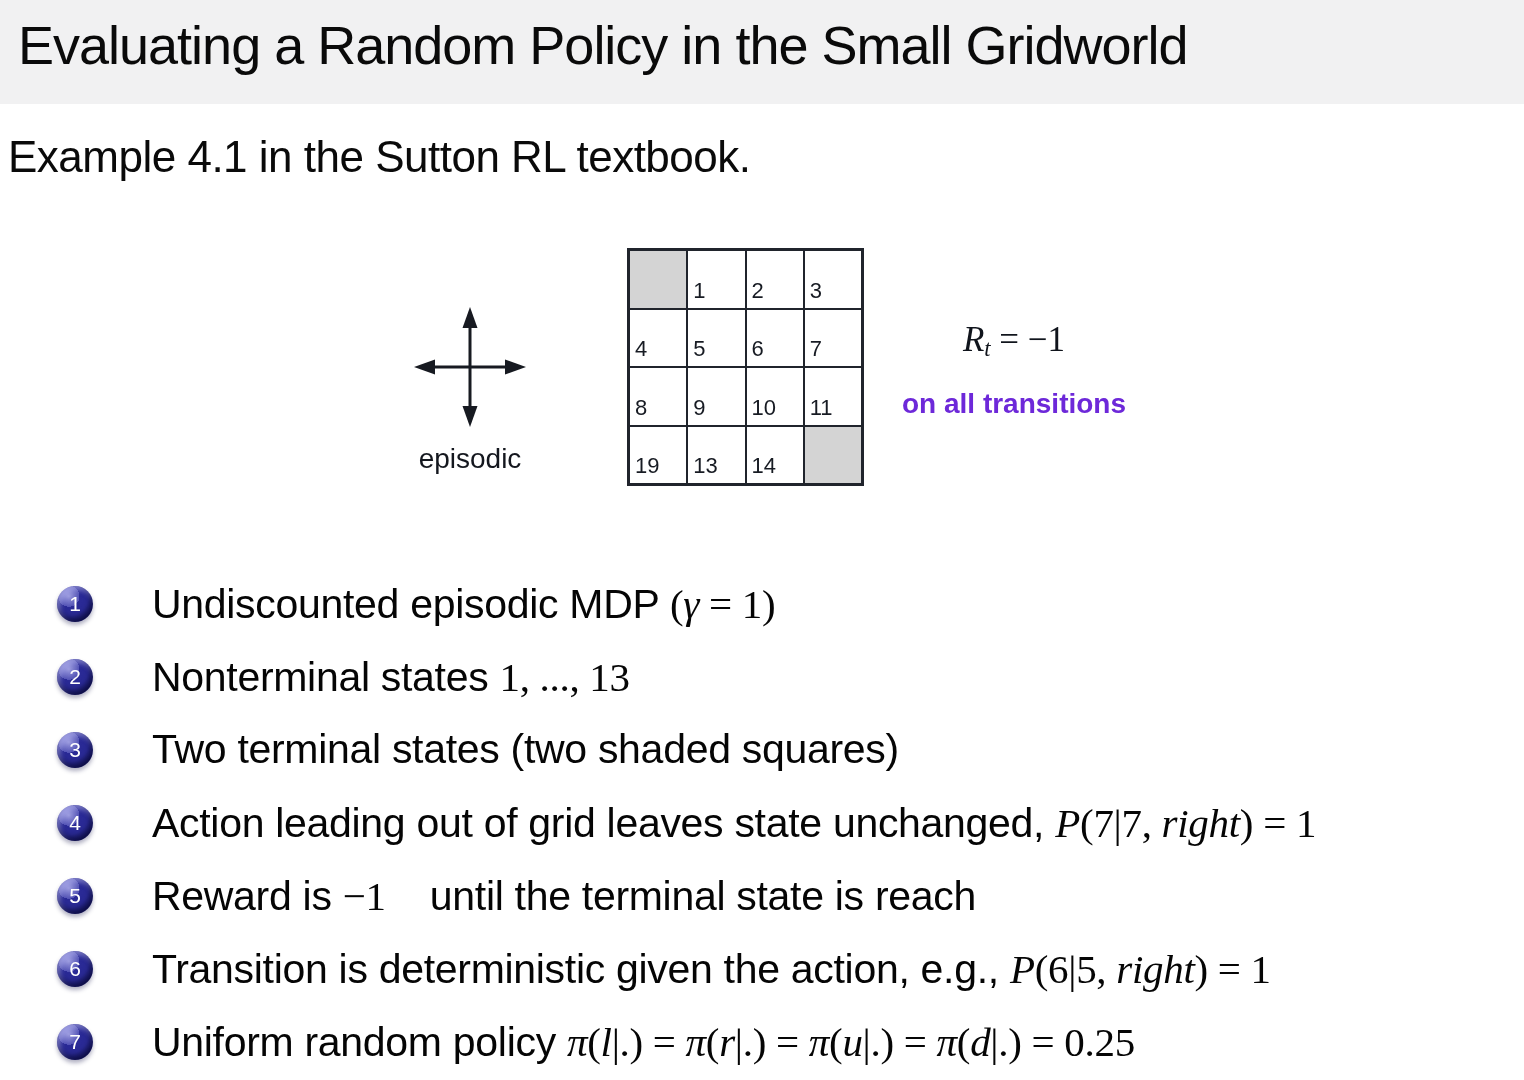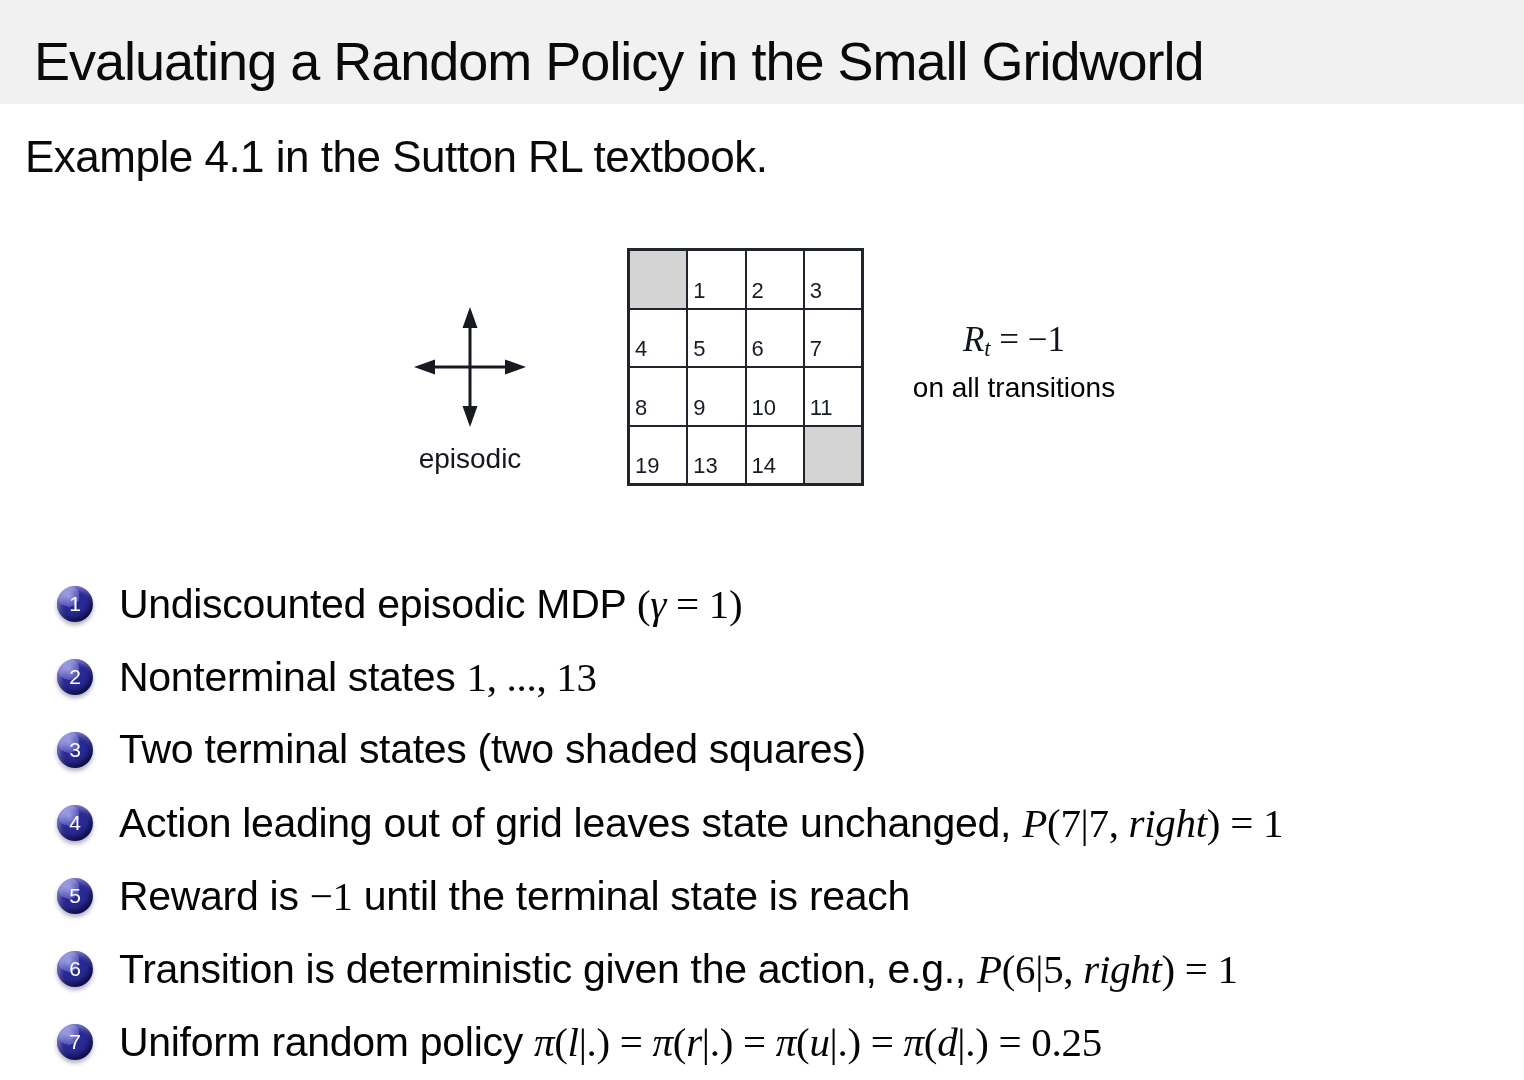--- a/index.html
+++ b/index.html
@@ -10,27 +10,27 @@
     font-family:"Liberation Sans",sans-serif;
     color:#0a0a0a;
     overflow:hidden;
   }
   
   .titlebar{
     position:absolute;left:0;top:0;width:1524px;height:104px;
     background:#f1f1f2;
   }
   .titlebar h1{
-    margin:16px;padding:16px 0 0 18px;
+    margin:0;padding:16px 0 0 18px;
     font-size:54px;font-weight:normal;line-height:1.1;
     letter-spacing:-1px;color:#0a0a0a;
   }
   
   .subtitle{
-    position:absolute;left:25px;top:128px;margin:0;
+    position:absolute;left:8px;top:128px;margin:0;
     font-size:44px;line-height:58px;letter-spacing:-0.5px;
   }
   
   .figure{position:absolute;left:0;top:230px;width:1524px;height:280px;}
   .actions-block{position:absolute;left:400px;top:67px;width:140px;text-align:center;}
   .actions-label{margin-top:2px;font-size:28px;color:#14171e;}
   .grid{
     position:absolute;left:627px;top:18px;
     width:233px;height:234px;
     display:grid;
@@ -45,41 +45,41 @@
     padding:0 0 4px 5px;box-sizing:border-box;
     font-size:22px;color:#171b23;
     background:#ffffff;
   }
   .cell.shaded{background:#d4d4d4;}
   .reward-block{position:absolute;left:889px;top:90px;width:250px;text-align:center;}
   .reward-formula{
     font-family:"Liberation Serif",serif;
     font-size:35px;color:#10141c;line-height:40px;
   }
-  .reward-caption{font-size:28px;color:#000000;margin-top:3px;}
+  .reward-caption{font-size:28px;color:#6d28d9;margin-top:19px;font-weight:bold;}
   
   .items{
     position:absolute;left:57px;top:567px;width:1460px;
     margin:0;padding:0;list-style:none;
   }
   .item{display:flex;align-items:center;height:73px;}
   .ball{
     flex:0 0 36px;width:36px;height:36px;border-radius:50%;
     background:radial-gradient(circle at 33% 28%, #9a9ade 0%, #5252b4 30%, #28289211 0%, #2a2a96 55%, #101050 100%);
     background-color:#2a2a96;
     box-shadow:0 3px 4px rgba(30,30,80,0.35), inset -2px -4px 6px rgba(0,0,30,0.55), inset 3px 4px 5px rgba(200,200,255,0.55);
     color:#ffffff;
     display:flex;align-items:center;justify-content:center;
     font-size:21px;line-height:1;margin-right:26px;
   }
   .item-text{
     font-size:41px;letter-spacing:-0.3px;white-space:nowrap;color:#050505;
   }
   
-  .seg-t{font-family:"Liberation Sans",sans-serif;}
+  .seg-t{font-family:"Liberation Sans",sans-serif;margin-left:33px;}
   .seg-mi{font-family:"Liberation Serif",serif;font-style:italic;}
   .seg-mn{font-family:"Liberation Serif",serif;}
   .seg-msub{
     font-family:"Liberation Serif",serif;font-style:italic;
     font-size:0.65em;vertical-align:-0.22em;
   }
   
   .cross-svg line{stroke:#171a21;stroke-width:3;}
   .cross-svg polygon{fill:#171a21;}
 </style>

